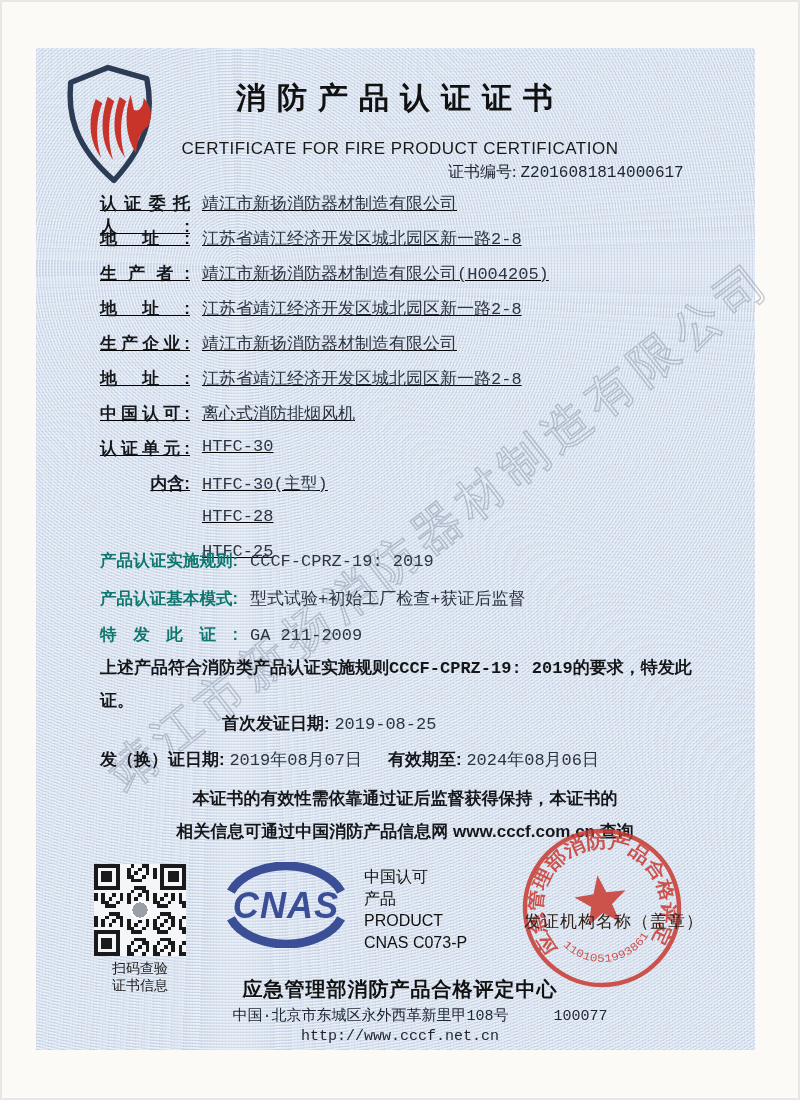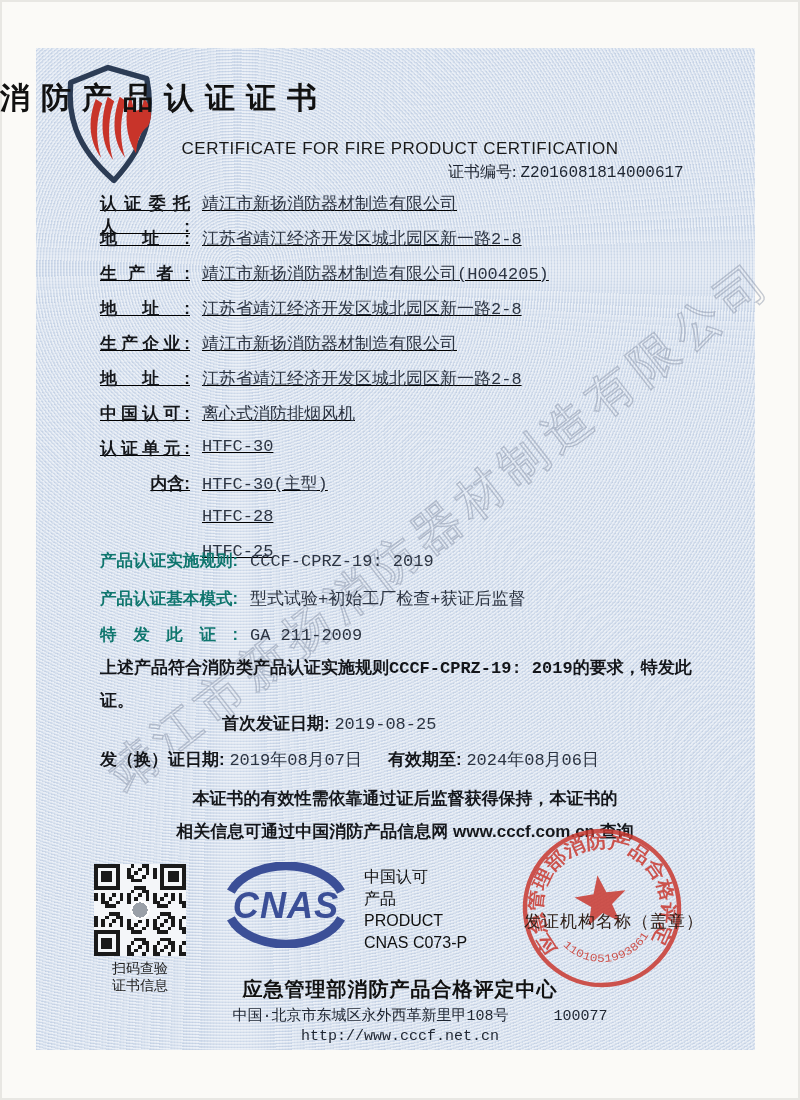--- a/index.html
+++ b/index.html
@@ -11,21 +11,21 @@
     background-image:
       repeating-radial-gradient(circle at 28% 22%, rgba(255,255,255,.45) 0 1px, rgba(122,150,192,.07) 2px 3px),
       repeating-linear-gradient(0deg, rgba(138,160,200,.12) 0 1px, transparent 1px 3px),
       repeating-linear-gradient(90deg, rgba(138,160,200,.10) 0 1px, transparent 1px 3px);}
   .watermark{position:absolute;left:95px;top:755px;transform:rotate(-38deg);
     transform-origin:0 0;white-space:nowrap;font-size:48px;letter-spacing:7px;
     color:rgba(148,158,176,.38);z-index:1;pointer-events:none;}
   @supports (-webkit-text-stroke:1px black){
     .watermark{color:rgba(255,255,255,.10);-webkit-text-stroke:1.4px rgba(120,132,154,.42);}}
   .abs{position:absolute;z-index:2;}
-  .title{left:0;right:0;top:78px;font-family:"Liberation Sans",sans-serif;
+  .title{left:0;right:0;top:78px;text-align:center;font-family:"Liberation Sans",sans-serif;
     font-weight:700;font-size:30px;letter-spacing:11px;color:#111;}
   .subtitle{left:0;right:0;top:139px;text-align:center;font-family:"Liberation Sans",sans-serif;
     font-size:17px;letter-spacing:.5px;color:#191919;}
   .certno{left:448px;top:162px;font-size:16px;color:#1d2430;}
   .mono{font-family:"Liberation Mono","Liberation Serif",serif;}
   .fieldsA{left:100px;top:190px;width:618px;}
   .fieldsA .row{height:33px;padding-top:2px;display:flex;align-items:flex-start;text-decoration:underline;}
   .fieldsB{left:100px;top:548px;width:618px;}
   .fieldsB .row{height:35px;padding-top:2px;display:flex;align-items:baseline;}
   .lbl{display:inline-block;width:90px;font-family:"Liberation Sans",sans-serif;

